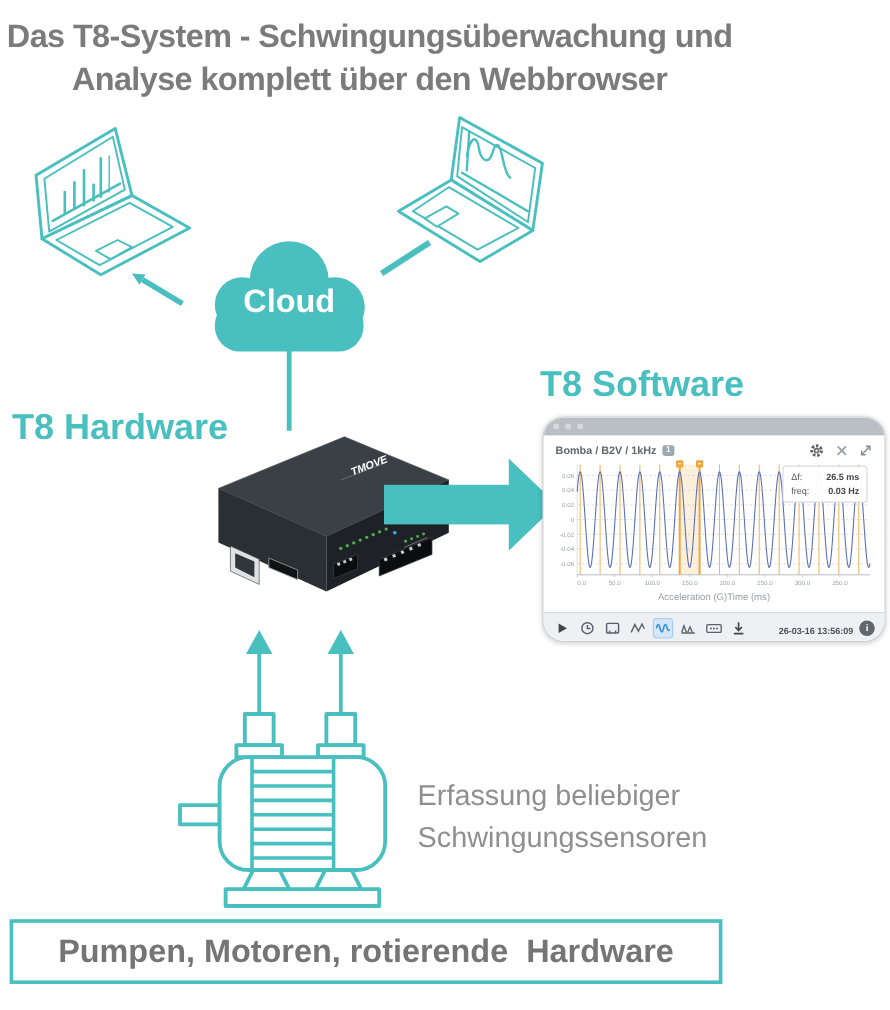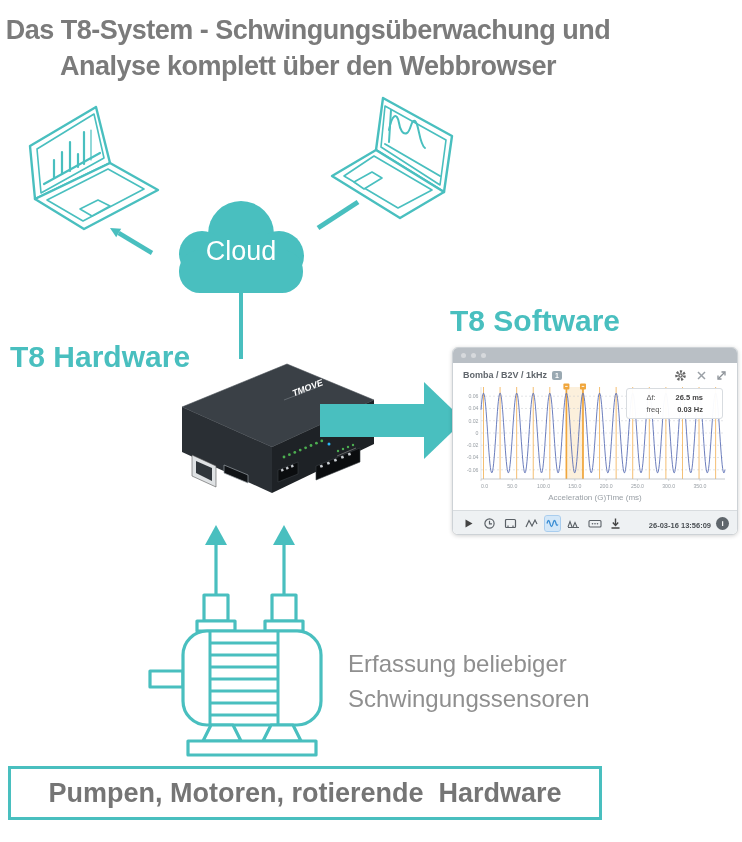--- a/index.html
+++ b/index.html
@@ -17,42 +17,42 @@
   .abs{position:absolute}
 
   .title{position:absolute;top:12px;left:0;width:616px;text-align:center;
          font-weight:bold;font-size:27px;line-height:36px;color:var(--title-gray);letter-spacing:-0.5px}
 
   .teal-stroke{stroke:var(--teal)}
   .teal-fill{fill:var(--teal)}
 
   .cloud-wrap{position:absolute;left:166px;top:196px;width:150px;height:98px}
   .cloud-label{position:absolute;left:0;top:40px;width:150px;text-align:center;
-               color:#fff;font-weight:normal;font-size:27px}
+               color:#fff;font-weight:bold;font-size:27px}
 
   .vline{position:absolute;left:239px;top:291px;width:4px;height:68px;background:var(--teal)}
 
   .hw-label{position:absolute;left:10px;top:340px;font-size:30px;font-weight:bold;color:var(--teal)}
   .sw-label{position:absolute;left:450px;top:304px;font-size:30px;font-weight:bold;color:var(--teal)}
 
   
   .window{position:absolute;left:452px;top:347px;width:286px;height:188px;background:#fff;
-          border:1px solid #CDD2D6;border-radius:6px;box-shadow:0 1px 4px rgba(0,0,0,.18);overflow:hidden}
+          border:1px solid #CDD2D6;border-radius:18px;box-shadow:0 1px 4px rgba(0,0,0,.18);overflow:hidden}
   .win-header{height:15px;background:#B9BFC5;display:flex;align-items:center;padding-left:8px;gap:5px}
   .win-dot{width:5px;height:5px;border-radius:50%;background:#D6D9DC}
   .win-body{position:relative;height:173px;background:#fff}
   .chart-title-row{position:absolute;top:4px;left:10px;right:10px;height:16px;
                    display:flex;align-items:center;font-size:9px;font-weight:bold;color:#60666C}
   .badge{margin-left:5px;background:#9AA9B2;color:#fff;font-size:7px;font-weight:bold;
          padding:1px 3px;border-radius:2px;line-height:1}
   .win-icons{margin-left:auto;display:flex;align-items:center;gap:9px}
   .win-icons svg{display:block;cursor:pointer}
   .plot{position:absolute;left:8px;top:20px;width:270px;height:110px}
   .tooltip{position:absolute;right:14px;top:25px;background:rgba(255,255,255,.96);
-           border:1px solid #D8DCE0;border-radius:3px;padding:4px 19px;
+           border:1px solid #D8DCE0;border-radius:3px;padding:4px 6px;
            display:grid;grid-template-columns:auto auto;column-gap:14px;row-gap:3px;
            font-size:7.5px;color:#555}
   .tooltip .val{text-align:right;font-weight:bold;color:#444}
   .captions{position:absolute;left:10px;right:10px;top:130px;display:flex;justify-content:center;
             font-size:8px;color:#9AA0A6}
   .toolbar{position:absolute;left:0;right:0;bottom:0;height:26px;background:#EEF1F3;border-top:1px solid #D8DCDF;
            display:flex;align-items:center;padding:0 8px;gap:6px}
   .tb-icon{width:15px;height:15px;display:flex;align-items:center;justify-content:center;border-radius:2px;cursor:pointer}
   .tb-icon svg{display:block}
   .tb-icon.active{background:#D3E7F8;outline:1px solid #A9CDEE}

